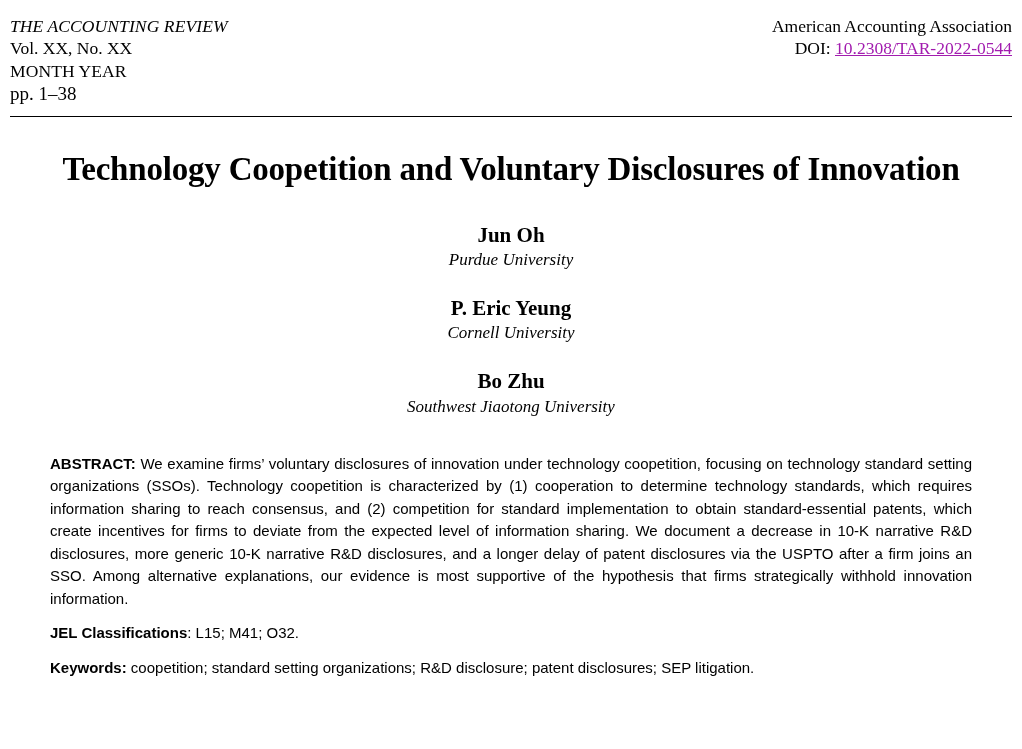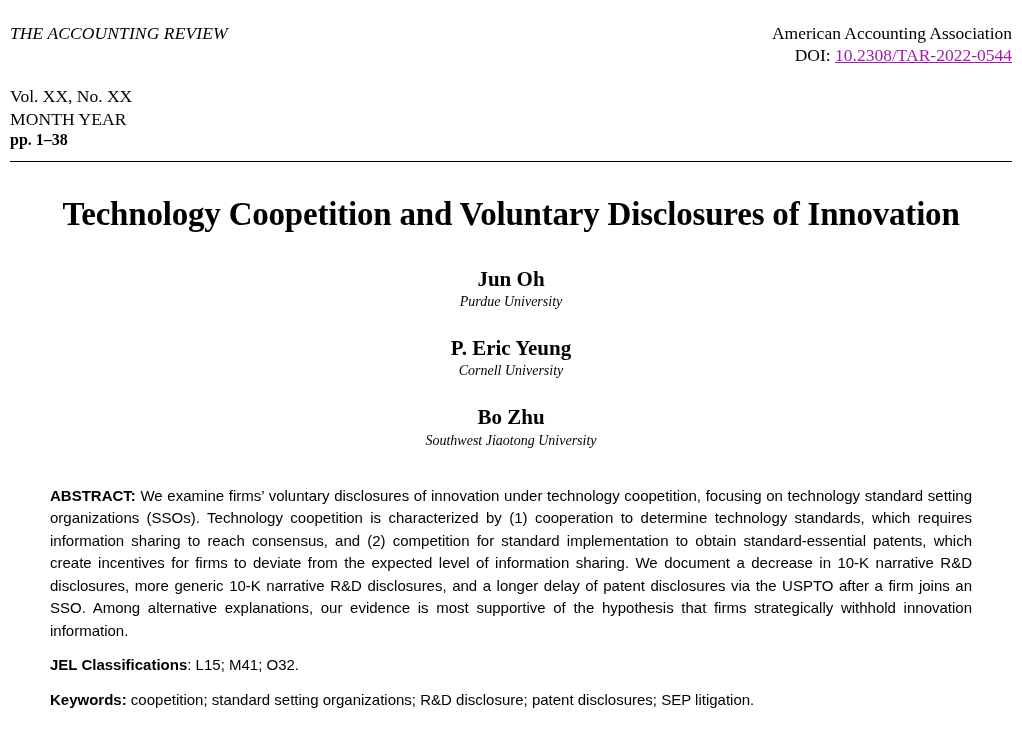--- a/index.html
+++ b/index.html
@@ -12,49 +12,47 @@
     background: #ffffff;
     font-family: "Liberation Serif", serif;
     color: #000000;
     overflow: hidden;
   }
   .page {
     position: relative;
     width: 1022px;
     height: 749px;
     box-sizing: border-box;
-    padding: 16px 10px;
+    padding: 9px 10px;
   }
 
   
   .masthead {
     display: flex;
     justify-content: space-between;
     align-items: flex-start;
     padding-top: 6px;
     font-size: 17.5px;
     line-height: 1.28;
   }
   .masthead-left {
     text-align: left;
   }
   .journal-name {
     font-style: italic;
     letter-spacing: 0.1px;
   }
   .vol-line {
     white-space: nowrap;
-    margin-top: 41px;
   }
   .month-year {
     letter-spacing: 0.1px;
   }
   .pages-line {
-    font-size: 16px;
-    font-weight: bold;
+    font-size: 19px;
   }
   .masthead-right {
     text-align: right;
     margin-left: 16px;
   }
   .assoc-line {
     white-space: nowrap;
   }
   .doi-line {
     white-space: nowrap;
@@ -91,21 +89,21 @@
     margin-bottom: 22px;
     margin-top: 16px;
   }
   .author-name {
     font-weight: bold;
     font-size: 21px;
     line-height: 1.35;
   }
   .author-affil {
     font-style: italic;
-    font-size: 14px;
+    font-size: 17px;
     line-height: 1.35;
   }
 
   
   .abstract-wrap {
     margin-top: 34px;
     padding: 0 40px;
     font-family: "Liberation Sans", sans-serif;
     font-size: 15px;
     line-height: 1.5;

